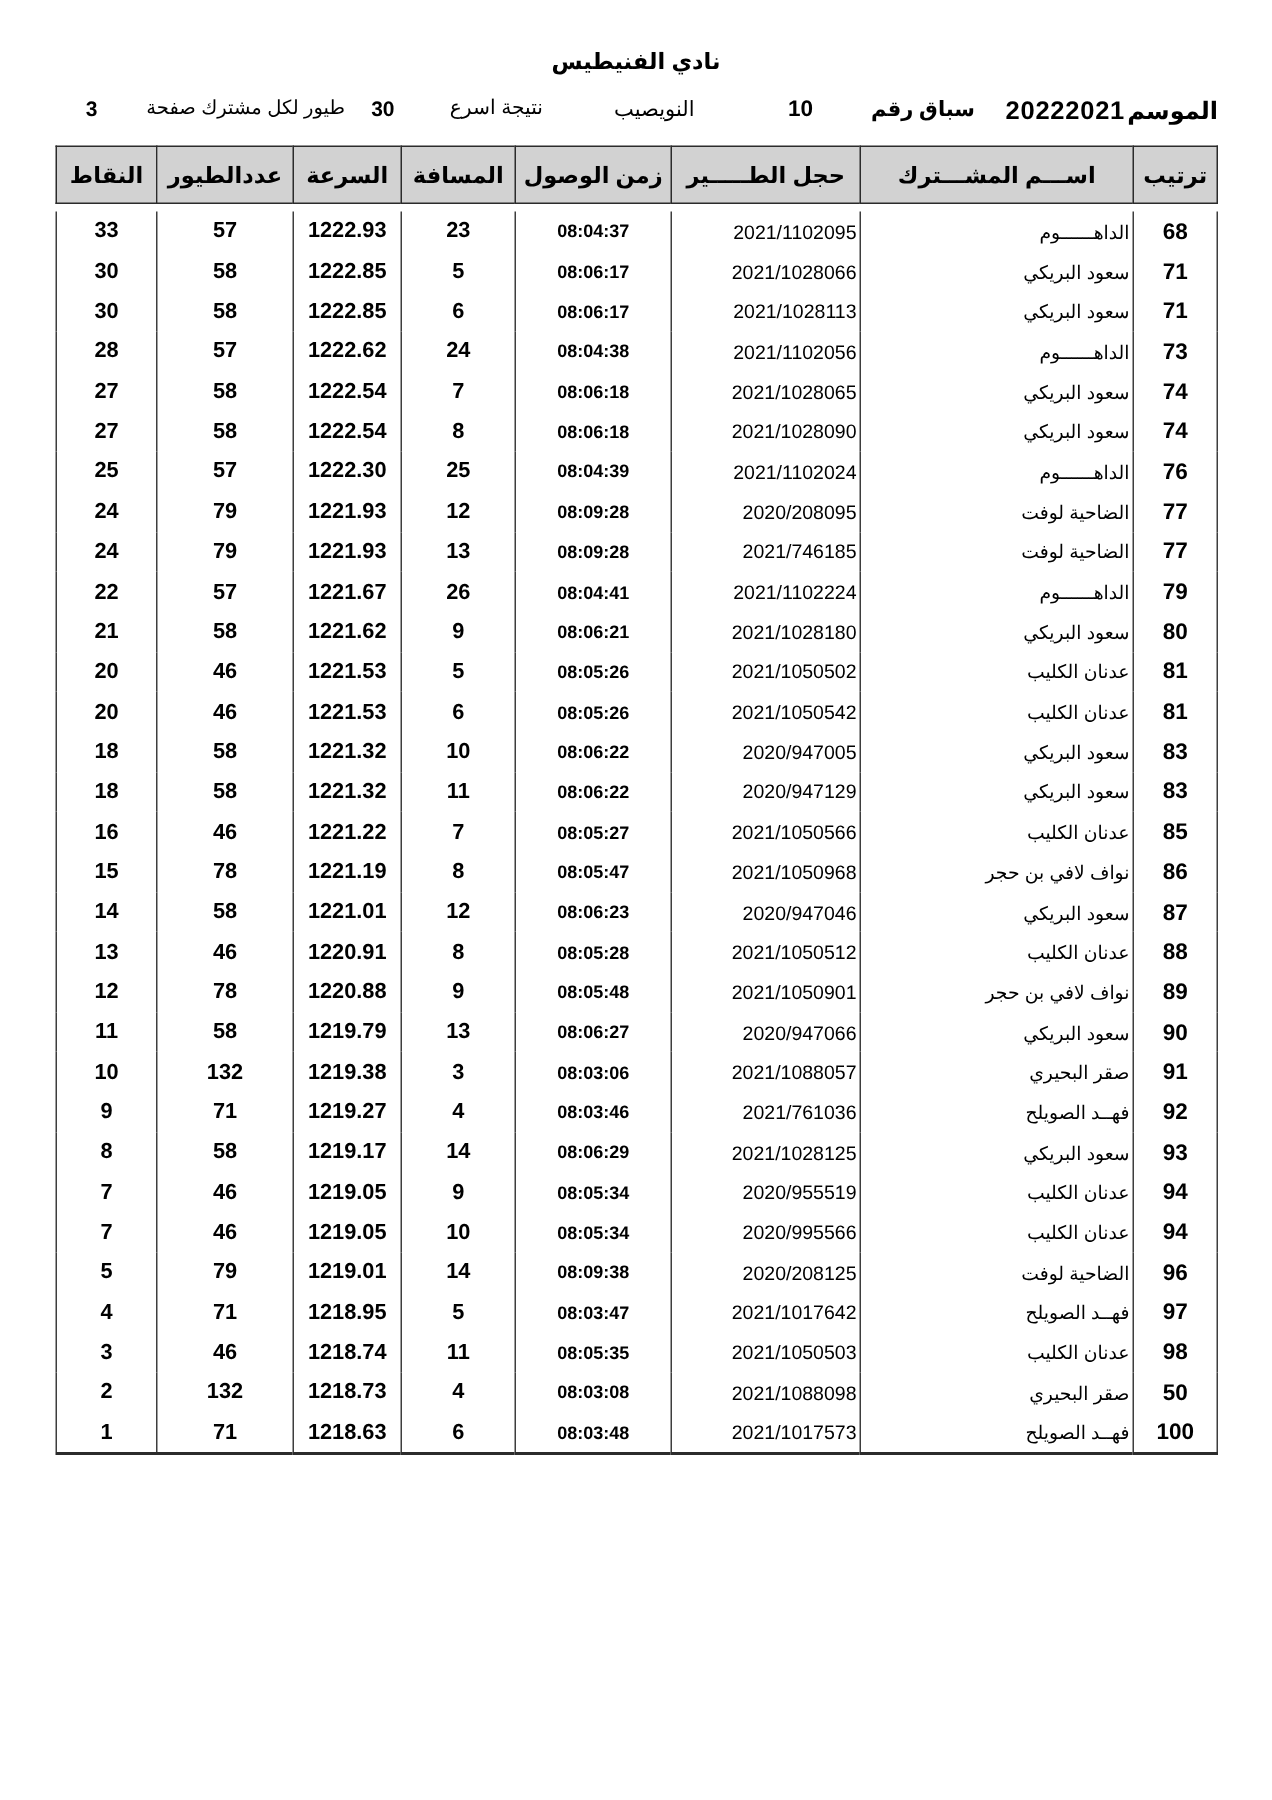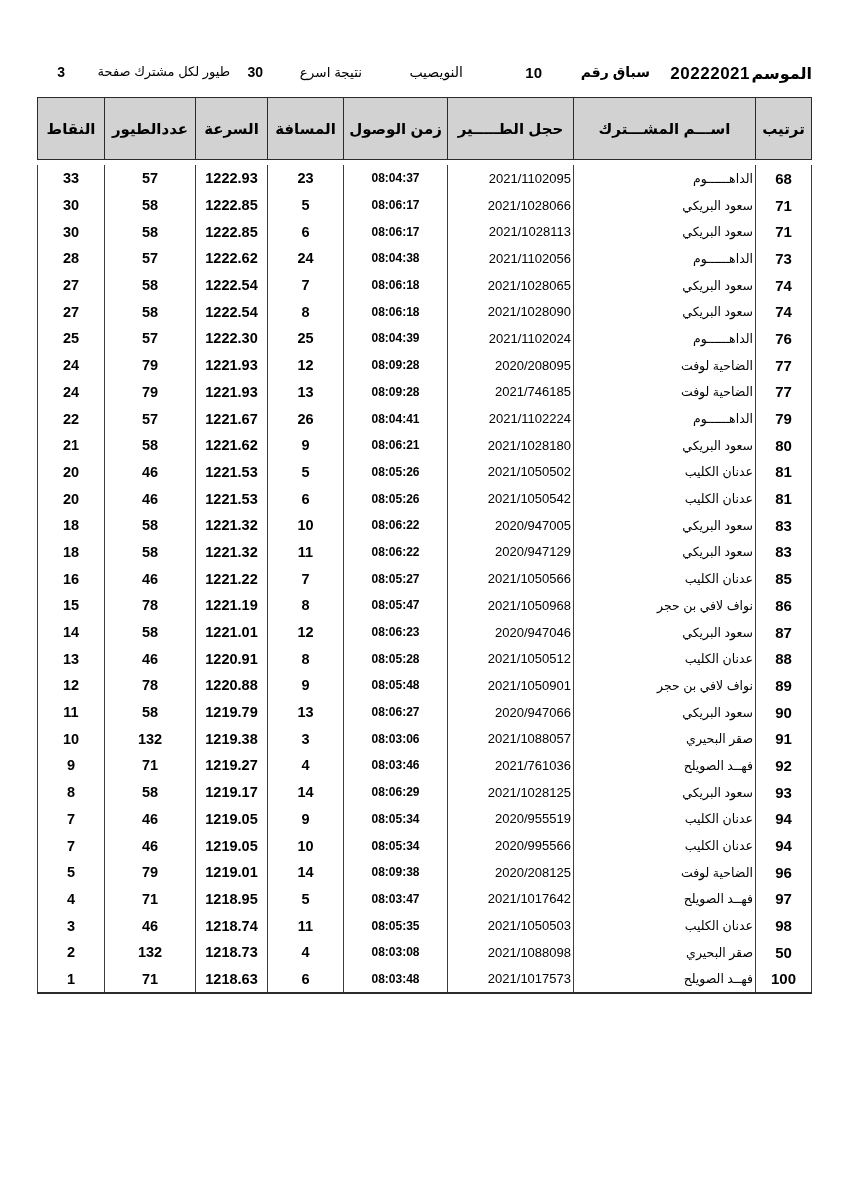--- a/index.html
+++ b/index.html
@@ -31,21 +31,21 @@
 
   table.results {
     position:absolute; top:97px; right:36px;
     border-collapse:collapse; table-layout:fixed;
     direction:rtl;
   }
   .results thead th {
     background:#d2d2d2;
     border:1.5px solid #2b2b2b;
     font-weight:bold; font-size:15px;
-    height:37px; padding:12px 3px;
+    height:37px; padding:0 3px;
     white-space:nowrap; overflow:hidden;
   }
   .results .spacer-row td { height:5px; border:none; padding:0; }
   .results tbody.data td {
     border-left:1px solid #3d3d3d;
     border-right:1px solid #3d3d3d;
     height:26.7px; padding:0 2px;
     white-space:nowrap; overflow:hidden;
   }
   .results tbody.data tr:last-child td { border-bottom:2px solid #2b2b2b; }
@@ -55,20 +55,21 @@
   td.c-ring   { text-align:right; font-size:13px; direction:ltr; }
   td.c-time   { text-align:center; font-weight:bold; font-size:12px; direction:ltr; }
   td.c-dist, td.c-speed, td.c-birds, td.c-points
               { text-align:center; font-weight:bold; font-size:14.5px; }
 </style>
 </head>
 <body>
 
 <div class="page">
 
+  <div class="club-title">نادي الفنيطيس</div>
 
   <div class="subline">
     <span class="s-season-label">الموسم</span>
     <span class="s-season-value">20222021</span>
     <span class="s-race-label">سباق رقم</span>
     <span class="s-race-number">10</span>
     <span class="s-location">النويصيب</span>
     <span class="s-result-label">نتيجة اسرع</span>
     <span class="s-birds-count">30</span>
     <span class="s-per-part-label">طيور لكل مشترك صفحة</span>

